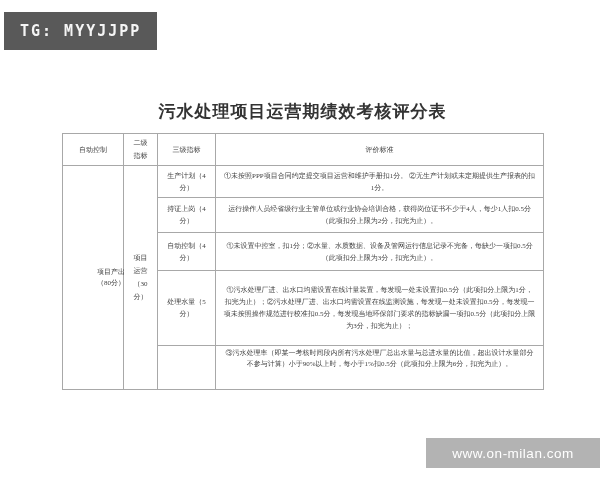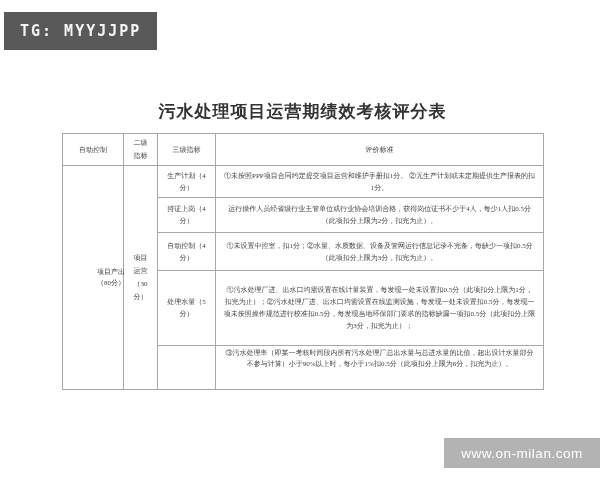--- a/index.html
+++ b/index.html
@@ -60,21 +60,21 @@
   tr.hrow   { height: 32px; }
   tr.r1     { height: 32px; }
   tr.r2     { height: 35px; }
   tr.r3     { height: 38px; }
   tr.r4     { height: 75px; }
   tr.r5     { height: 30px; }
   tr.r5 td.c-crit { line-height: 11px; padding-top: 2px; padding-bottom: 19px; }
   .site-watermark {
     position: absolute;
     right: 0; top: 438px;
-    width: 156px; height: 30px;
+    width: 174px; height: 30px;
     background: #b3b3b3;
     color: #ffffff;
     font-family: "Liberation Sans", sans-serif;
     font-size: 13.5px;
     letter-spacing: 0.5px;
     display: flex;
     align-items: center;
     justify-content: center;
   }
 </style>

